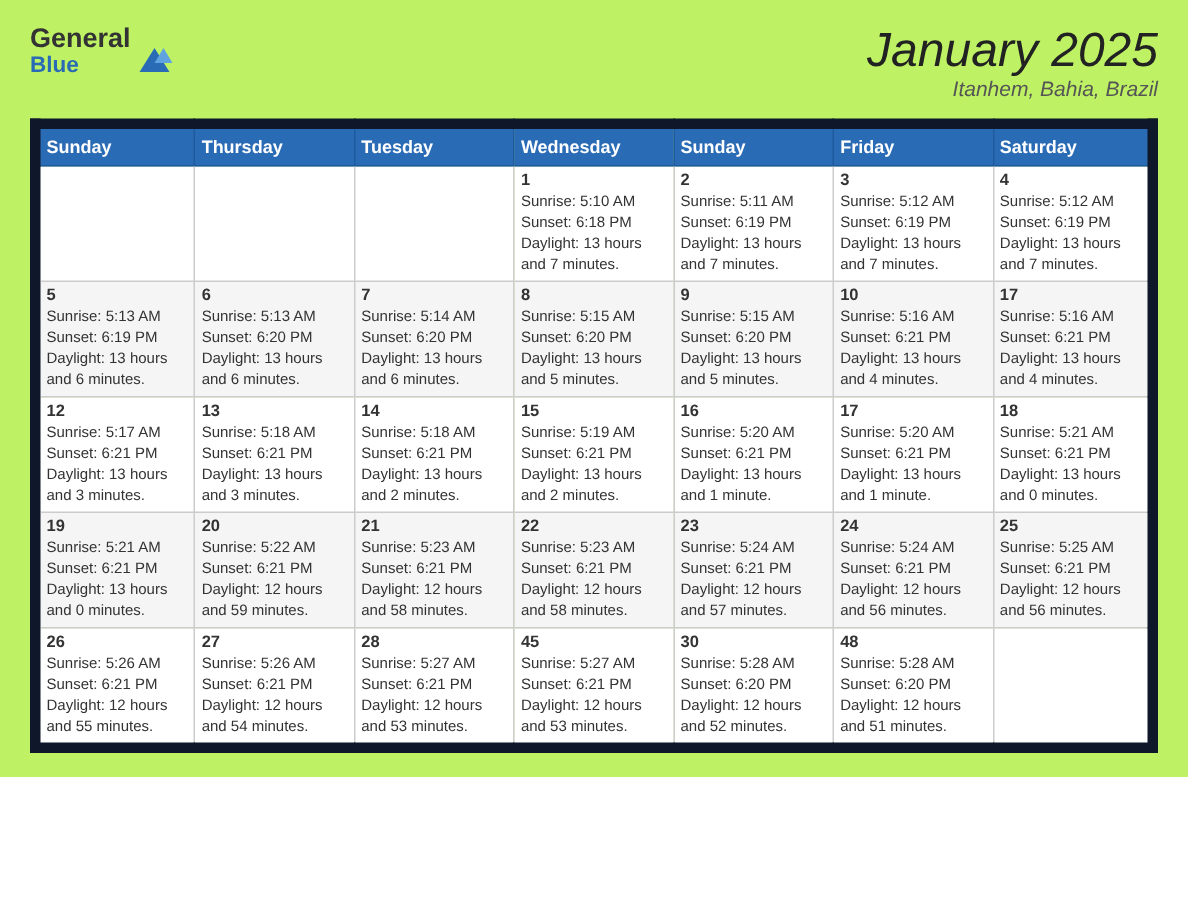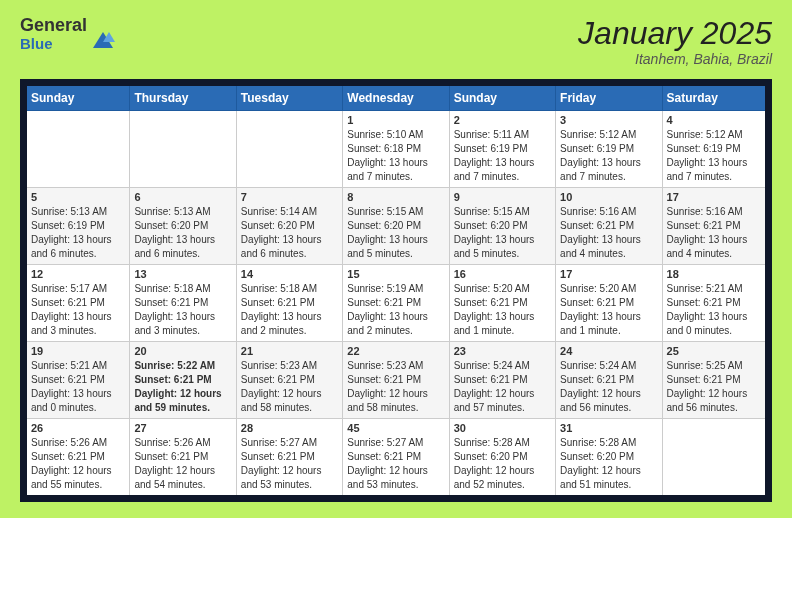--- a/index.html
+++ b/index.html
@@ -273,21 +273,21 @@
         <tr>
           <td>
             <span class="day-number">19</span>
             <div class="day-info" style="white-space: pre-line;">Sunrise: 5:21 AM
 Sunset: 6:21 PM
 Daylight: 13 hours
 and 0 minutes.</div>
           </td>
           <td>
             <span class="day-number">20</span>
-            <div class="day-info" style="white-space: pre-line; font-weight: bold;">Sunrise: 5:22 AM
+            <div class="day-info" style="white-space: pre-line;">Sunrise: 5:22 AM
 Sunset: 6:21 PM
 Daylight: 12 hours
 and 59 minutes.</div>
           </td>
           <td>
             <span class="day-number">21</span>
             <div class="day-info" style="white-space: pre-line;">Sunrise: 5:23 AM
 Sunset: 6:21 PM
 Daylight: 12 hours
 and 58 minutes.</div>
@@ -351,21 +351,21 @@
 and 53 minutes.</div>
           </td>
           <td>
             <span class="day-number">30</span>
             <div class="day-info" style="white-space: pre-line;">Sunrise: 5:28 AM
 Sunset: 6:20 PM
 Daylight: 12 hours
 and 52 minutes.</div>
           </td>
           <td>
-            <span class="day-number">31</span>
+            <span class="day-number">48</span>
             <div class="day-info" style="white-space: pre-line;">Sunrise: 5:28 AM
 Sunset: 6:20 PM
 Daylight: 12 hours
 and 51 minutes.</div>
           </td>
           <td class="empty-cell"></td>
         </tr>
       </tbody>
   </table>
 </div>

